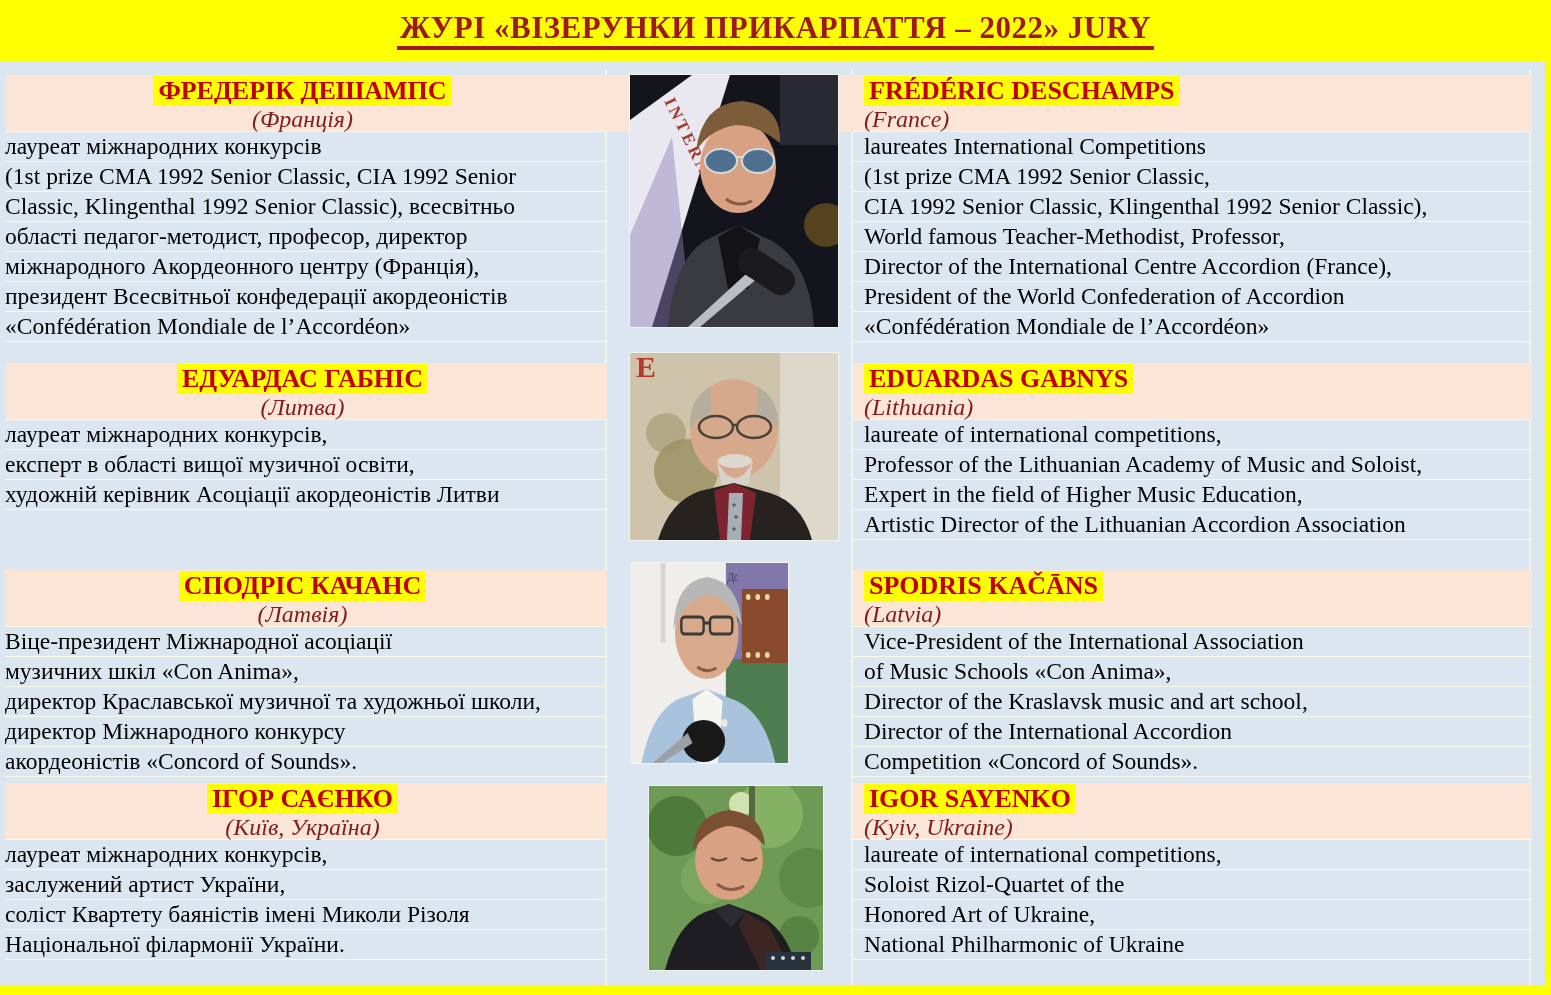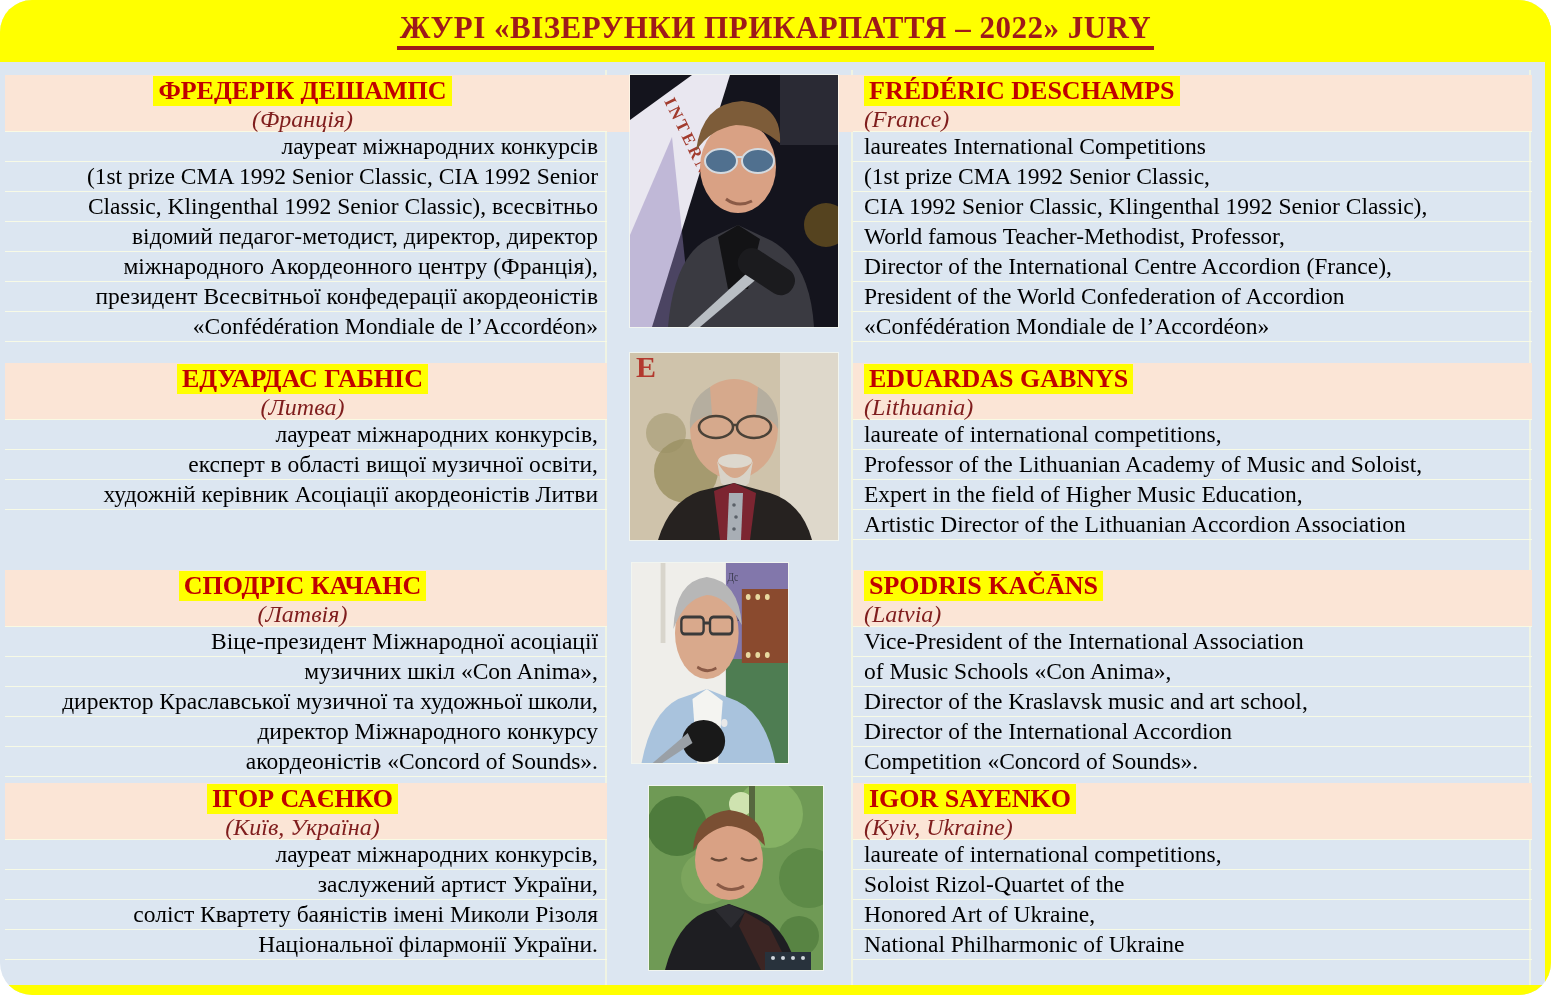--- a/index.html
+++ b/index.html
@@ -1,17 +1,17 @@
 <!DOCTYPE html>
 <html><head>
 <meta charset="utf-8">
 <style>
   html,body{margin:0;padding:0;}
   body{font-family:"Liberation Serif","DejaVu Serif",serif;}
-  .page{position:relative;width:1551px;height:995px;background:#dce6f1;overflow:hidden;border-radius:32px;}
+  .page{position:relative;width:1551px;height:995px;background:#dce6f1;overflow:hidden;}
 
   
   .banner{position:absolute;top:0;left:0;width:100%;height:62px;background:#ffff00;
           display:flex;align-items:center;justify-content:center;}
   .main-title{font-size:31px;font-weight:bold;color:#9e1a1a;letter-spacing:.5px;
           border-bottom:4px solid #9e1a1a;line-height:1.05;padding:0 3px 2px 3px;}
 
   
   .bottom-bar{position:absolute;left:0;bottom:0;width:100%;height:10px;background:#ffff00;}
   .right-bar{position:absolute;top:0;right:0;width:6px;height:100%;background:#ffff00;}
@@ -33,21 +33,21 @@
   .hdr-mid{background:#fbe5d6;height:57px;}
   .cell-left .hdr{text-align:center;padding-right:7px;}
   .cell-right .hdr{text-align:left;padding-left:11px;}
   .name{display:inline-block;background:#ffff00;color:#c00000;font-weight:bold;
         font-size:26px;line-height:30px;padding:0 5px;}
   .country{display:block;font-style:italic;font-size:24px;line-height:26px;color:#7f1d1d;}
 
   .bio{font-size:23.5px;color:#000;}
   .bio .line{box-sizing:border-box;height:30px;line-height:29px;white-space:nowrap;
              border-bottom:1px solid rgba(250,252,228,.9);}
-  .cell-left .bio .line{text-align:right;padding-right:9px;}
+  .cell-left .bio .line{padding-right:9px;}
   .cell-right .bio .line{text-align:left;padding-left:11px;}
 
   .cell-mid{position:relative;}
   .photo{position:absolute;box-shadow:0 0 0 1px rgba(255,255,240,.6);}
   .m1 .photo{left:23px;top:0;width:208px;height:252px;}
   .m2 .photo{left:23px;top:-10px;width:208px;height:187px;}
   .m3 .photo{left:25px;top:-7px;width:156px;height:200px;}
   .m4 .photo{left:42px;top:3px;width:174px;height:184px;}
   .photo svg{display:block;width:100%;height:100%;}
 </style>
@@ -67,21 +67,21 @@
   <section class="member m1">
     <div class="cell-left">
       <div class="hdr">
         <span class="name">ФРЕДЕРІК ДЕШАМПС</span>
         <span class="country">(Франція)</span>
       </div>
       <div class="bio">
           <div class="line">лауреат міжнародних конкурсів</div>
           <div class="line">(1st prize CMA 1992 Senior Classic, CIA 1992 Senior</div>
           <div class="line">Classic, Klingenthal 1992 Senior Classic), всесвітньо</div>
-          <div class="line">відомий педагог-методист, директор, директор</div>
+          <div class="line">області педагог-методист, професор, директор</div>
           <div class="line">міжнародного Акордеонного центру (Франція),</div>
           <div class="line">президент Всесвітньої конфедерації акордеоністів</div>
           <div class="line">«Confédération Mondiale de l’Accordéon»</div>
         </div>
     </div>
     <div class="cell-mid">
       <div class="hdr-mid"></div>
       <div class="photo" aria-label="man-with-sunglasses-dark-suit-at-microphone">
         <svg viewBox="0 0 208 252" preserveAspectRatio="none">
           <rect width="208" height="252" fill="#14141d"></rect>

